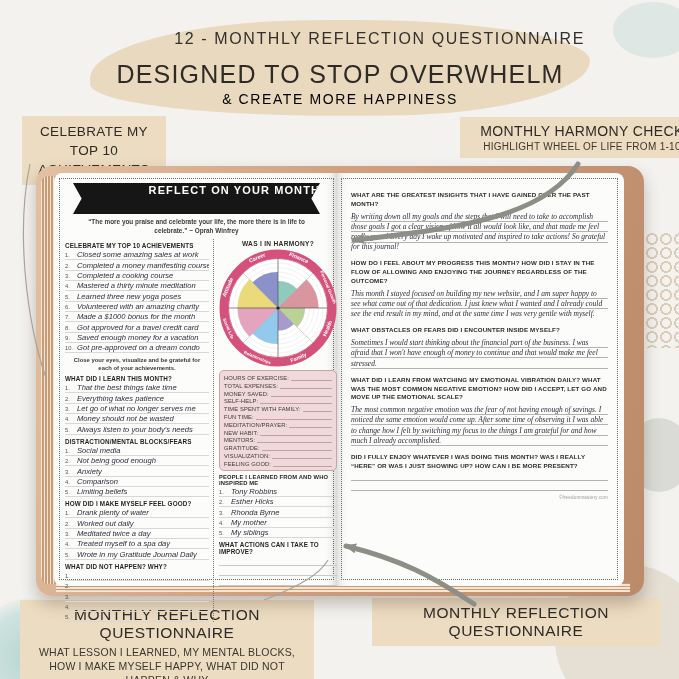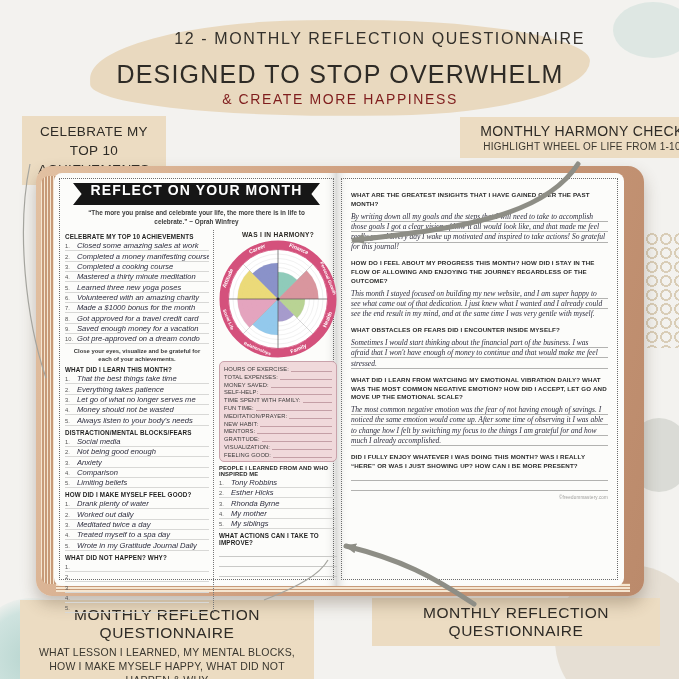--- a/index.html
+++ b/index.html
@@ -17,21 +17,21 @@
   .blob-gray-r{right:-12px;top:418px;width:64px;height:74px;background:#c4c8c1;opacity:.55;}
   .blob-beige-br{right:-26px;bottom:-36px;width:150px;height:150px;background:#e3dccf;opacity:.85;}
   .honeycomb{right:0;top:232px;width:48px;height:116px;opacity:.9;
       background-image:radial-gradient(circle 6px at 7px 7px, rgba(0,0,0,0) 4px,#d6c9b1 4.2px,#d6c9b1 5.8px,rgba(0,0,0,0) 6px);
       background-size:14px 14px;}
 
   
   .header{left:95px;top:30px;width:490px;text-align:center;}
   .h-line1{font-size:16px;letter-spacing:1.6px;color:#33302b;text-align:right;}
   .h-line2{font-size:25px;letter-spacing:1.2px;color:#2e2b26;margin-top:12px;}
-  .h-line3{font-size:14px;letter-spacing:1.6px;color:#7f1d1d;margin-top:2px;}
+  .h-line3{font-size:14px;letter-spacing:1.6px;color:#000000;margin-top:2px;}
 
   
   .callout{background:#ecdcc2;text-align:center;padding:6px 8px;box-sizing:border-box;}
   .co-tl{left:22px;top:116px;width:144px;}
   .co-tl .co-title{font-size:13.5px;line-height:19px;letter-spacing:.4px;}
   .co-tr{left:436px;top:117px;width:244px;margin-left:24px;}
   .co-tr .co-title{font-size:14px;letter-spacing:.4px;}
   .co-tr .co-sub{font-size:10px;letter-spacing:.3px;margin-top:2px;color:#3a372f;}
   .co-bl{left:20px;top:600px;width:294px;}
   .co-br{left:372px;top:598px;width:288px;}
@@ -51,22 +51,22 @@
         background:repeating-linear-gradient(0deg,#f5e6d1 0 1.5px,#c79a78 1.5px 3px);}
   .page{background:#fcfcfa;top:173px;height:413px;z-index:5;}
   .page-left{left:54px;width:283px;border-radius:8px 0 0 8px;
         box-shadow:inset -10px 0 12px -10px rgba(0,0,0,.28);}
   .page-right{left:337px;width:287px;border-radius:0 8px 8px 0;
         box-shadow:inset 10px 0 12px -10px rgba(0,0,0,.22);}
 
   
   .lp-frame{position:absolute;left:5px;top:5px;right:3px;bottom:6px;
             border:1.5px dotted #6b6b6b;padding:3px 4px;box-sizing:border-box;}
-  .banner{margin:1px 9px 0;height:22px;background:#161616;color:#fff;text-align:center;
-          font-size:14px;font-weight:bold;letter-spacing:1.1px;line-height:15px;
+  .banner{margin:1px 9px 0;height:31px;background:#161616;color:#fff;text-align:right;
+          font-size:11px;font-weight:bold;letter-spacing:1.1px;line-height:15px;
           clip-path:polygon(0 0,100% 0,96.5% 50%,100% 100%,0 100%,3.5% 50%);}
   .quote{margin:4px 10px 0;font-size:6.4px;font-weight:bold;color:#3c3c3c;
          line-height:8.6px;text-align:center;}
   .lp-cols{display:flex;margin-top:4px;}
   .col-a{width:150px;border-right:1.5px dotted #777;padding:0 4px 0 1px;box-sizing:border-box;}
   .col-b{flex:1;padding:0 2px 0 5px;box-sizing:border-box;}
   .sec-title{font-size:6.3px;font-weight:bold;color:#1f1f1f;letter-spacing:.15px;margin:3px 0 1px;}
   .row{display:flex;align-items:flex-end;min-height:9.3px;border-bottom:1px solid #d8d8d6;}
   .row .num{flex:none;width:12px;font-size:5.8px;color:#555;line-height:8px;}
   .hw{flex:1;font-family:Liberation Sans, sans-serif;font-style:italic;font-size:7.6px;

